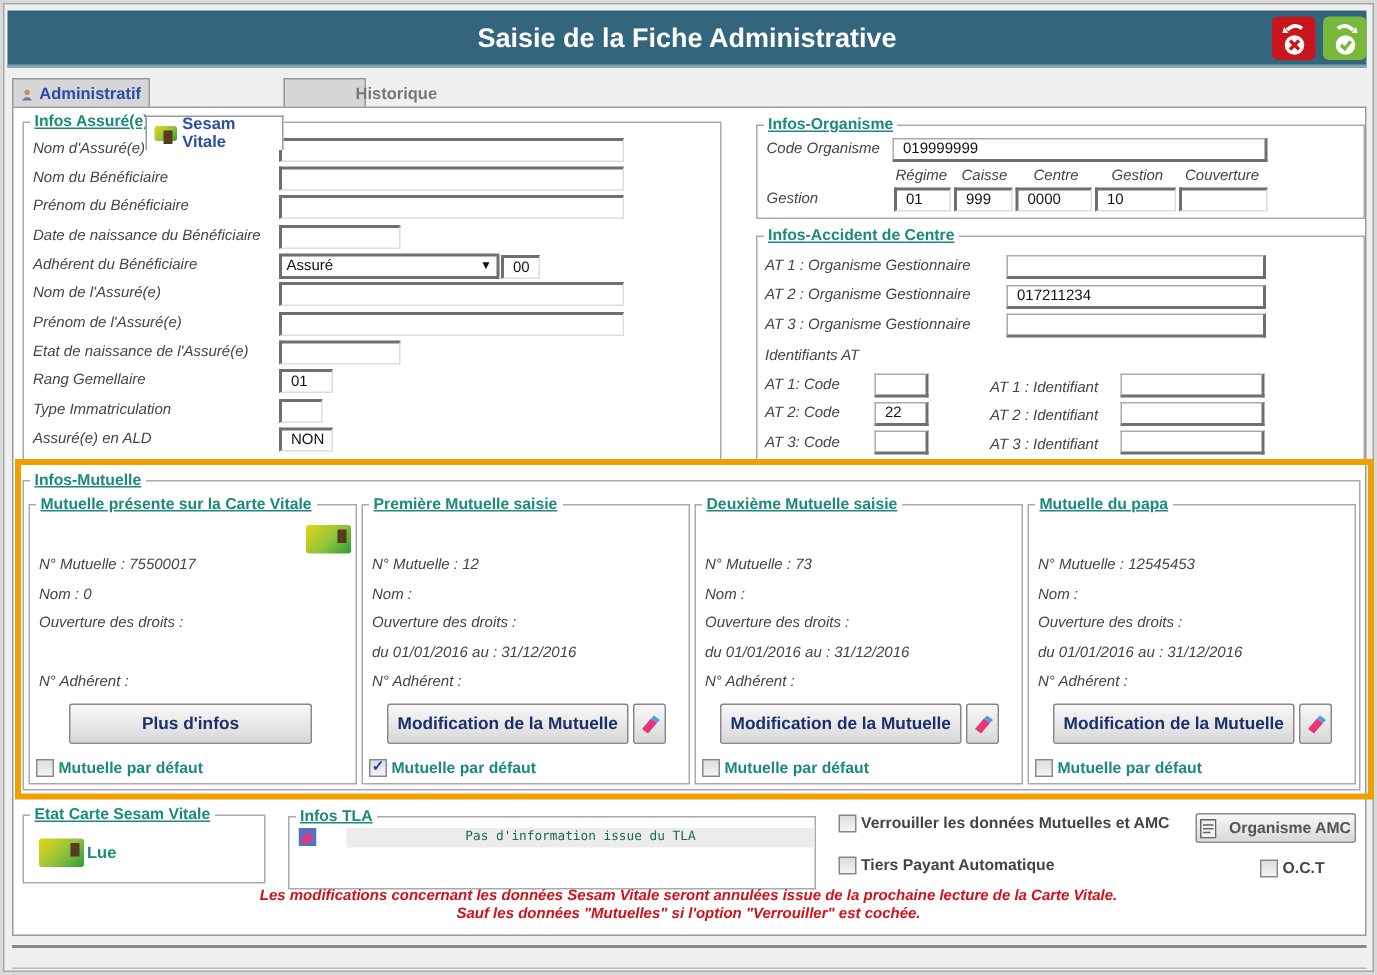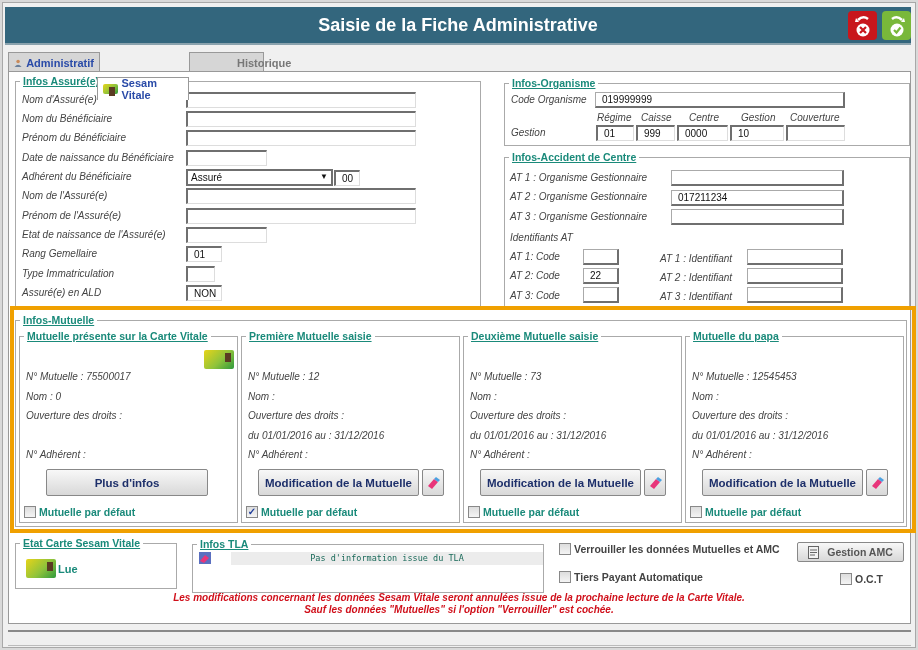--- a/index.html
+++ b/index.html
@@ -96,21 +96,21 @@
     <svg width="14" height="14" viewBox="0 0 14 14">
         <circle cx="7" cy="4.5" r="3" fill="#c98a5a"></circle>
         <path d="M1 14 Q7 6 13 14 Z" fill="#6a7f9a"></path>
       </svg>
     <span>Administratif</span>
   </div>
   <div class="tab active" style="left:89px;width:92px;margin-top:27px;">
     <span class="vitale-card" style="width:16px;height:10px;"></span>
     <span>Sesam Vitale</span>
   </div>
-  <div class="tab dim" style="left:181px;width:75px;padding-left:43px;">
+  <div class="tab dim" style="left:181px;width:55px;padding-left:43px;">
     <svg width="13" height="13" viewBox="0 0 13 13">
         <circle cx="6.5" cy="6.5" r="5.5" fill="#fff" stroke="#2f8a3a" stroke-width="1.3"></circle>
         <path d="M6.5 3 V6.5 H3.5" stroke="#333" stroke-width="1.2" fill="none"></path>
       </svg>
     <span>Historique</span>
   </div>
 </div>
 
 <div class="content"></div>
 
@@ -287,21 +287,21 @@
 </div>
 <div class="chk gray" style="left:559px;top:571px;">
   <span class="box"></span>
   <span>Tiers Payant Automatique</span>
 </div>
 <div class="btn" style="left:797px;top:542px;width:107px;height:20px;color:#555;font-size:10.5px;gap:8px;">
   <svg width="11" height="13" viewBox="0 0 11 13">
       <rect x="0.5" y="0.5" width="10" height="12" fill="#f2f2f2" stroke="#666"></rect>
       <path d="M2 4 H9 M2 6.5 H9 M2 9 H7" stroke="#666"></path>
     </svg>
-  <span>Gestion AMC</span>
+  <span>Organisme AMC</span>
 </div>
 <div class="chk gray" style="left:796px;top:573px;padding-left:44px;">
   <span class="box"></span>
   <span>O.C.T</span>
 </div>
 
 <div class="notice" style="top:592px;">Les modifications concernant les données Sesam Vitale seront annulées issue de la prochaine lecture de la Carte Vitale.</div>
 <div class="notice" style="top:604px;">Sauf les données "Mutuelles" si l'option "Verrouiller" est cochée.</div>
 
 <div class="statusbar"></div>

